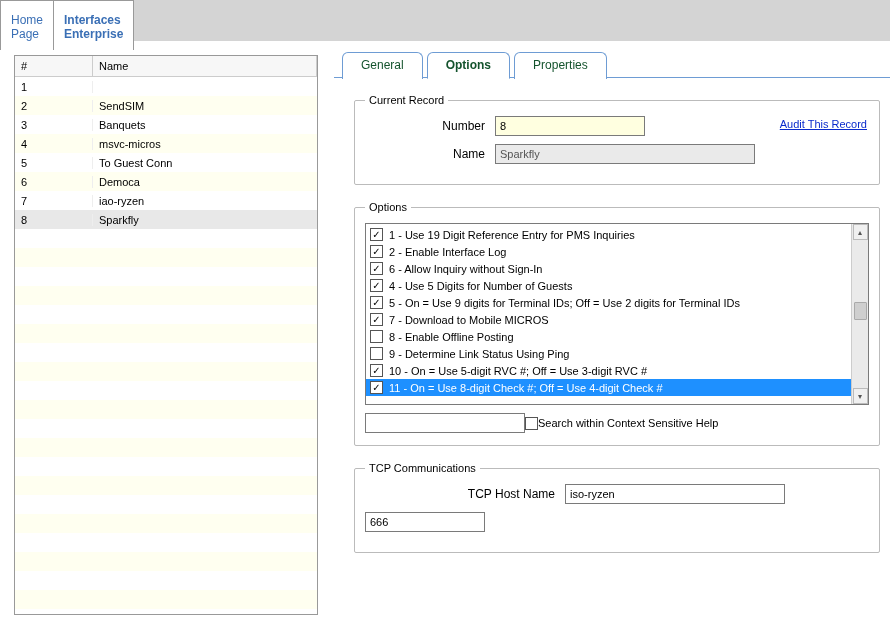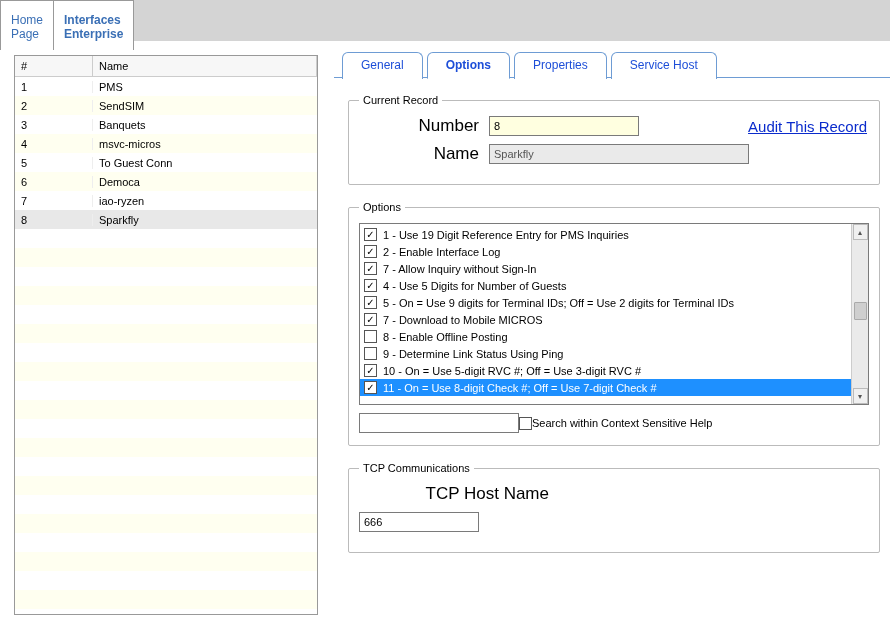--- a/index.html
+++ b/index.html
@@ -92,60 +92,60 @@
     z-index: 2;
     margin-left: 8px;
   }
   .tab {
     padding: 5px 18px 6px 18px;
     border: 1px solid #6e9cd4;
     border-bottom: none;
     border-top-left-radius: 6px;
     border-top-right-radius: 6px;
     background: #fff;
-    color: #1d4ed8;
+    color: #14532d;
     font-size: 12px;
     margin-right: 4px;
     cursor: pointer;
     position: relative;
     top: 1px;
   }
   .tab.active {
     font-weight: bold;
     border-bottom: 1px solid #fff;
   }
   .tab-sheet {
     border-top: 1px solid #6e9cd4;
     margin-top: 0;
     padding: 10px 4px 0 4px;
     position: relative;
     top: -1px;
   }
   fieldset {
     border: 1px solid #bbb;
     border-radius: 2px;
-    margin: 6px 6px 16px 10px;
+    margin: 6px 6px 16px 16px;
     padding: 10px 10px 12px 10px;
     position: relative;
   }
   legend {
     font-size: 11px;
     padding: 0 4px;
     color: #000;
   }
   .form-row {
     display: flex;
     align-items: center;
     margin-bottom: 8px;
   }
   .form-label {
     width: 130px;
     text-align: right;
     padding-right: 10px;
-    font-size: 17px;
+    font-size: 12px;
   }
   input[type=text] {
     font-family: inherit;
     font-size: 11px;
     height: 20px;
     padding: 1px 4px;
     border: 1px solid #7a7a7a;
     background: #fff;
   }
   input[readonly] {
@@ -158,21 +158,21 @@
   }
   .name-input {
     width: 260px;
   }
   .audit-link {
     position: absolute;
     right: 12px;
     top: 12px;
     color: #0a2bcc;
     text-decoration: underline;
-    font-size: 15px;
+    font-size: 11px;
     cursor: pointer;
   }
   .options-list-wrap {
     display: flex;
     border: 1px solid #7a7a7a;
     height: 182px;
     margin-bottom: 8px;
   }
   .options-list {
     flex: 1;
@@ -273,21 +273,20 @@
 
   <div class="left-panel">
     <div class="grid">
       <div class="grid-header">
         <div class="grid-header-cell gh-num">#</div>
         <div class="grid-header-cell gh-name">Name</div>
       </div>
       <div class="grid-body" id="grid-body">
           <div class="grid-row odd">
             <div class="gc-num">1</div>
-            <div class="gc-name">PMS</div>
           </div>
           <div class="grid-row even">
             <div class="gc-num">2</div>
             <div class="gc-name">SendSIM</div>
           </div>
           <div class="grid-row odd">
             <div class="gc-num">3</div>
             <div class="gc-name">Banquets</div>
           </div>
           <div class="grid-row even">
@@ -392,21 +391,20 @@
           </div>
         </div>
     </div>
   </div>
 
   <div class="right-panel">
     <div class="tabstrip">
       <div class="tab">General</div>
       <div class="tab active">Options</div>
       <div class="tab">Properties</div>
-      <div class="tab">Service Host</div>
     </div>
 
     <div class="tab-sheet">
 
       <fieldset>
         <legend>Current Record</legend>
         <a class="audit-link">Audit This Record</a>
         <div class="form-row">
           <div class="form-label">Number</div>
           <input type="text" class="number-input" value="8" style="">
@@ -424,21 +422,21 @@
               <div class="opt-row">
                 <span class="opt-chk">✓</span>
                 <span>1 - Use 19 Digit Reference Entry for PMS Inquiries</span>
               </div>
               <div class="opt-row">
                 <span class="opt-chk">✓</span>
                 <span>2 - Enable Interface Log</span>
               </div>
               <div class="opt-row">
                 <span class="opt-chk">✓</span>
-                <span>7 - Allow Inquiry without Sign-In</span>
+                <span>6 - Allow Inquiry without Sign-In</span>
               </div>
               <div class="opt-row">
                 <span class="opt-chk">✓</span>
                 <span>4 - Use 5 Digits for Number of Guests</span>
               </div>
               <div class="opt-row">
                 <span class="opt-chk">✓</span>
                 <span>5 - On = Use 9 digits for Terminal IDs; Off = Use 2 digits for Terminal IDs</span>
               </div>
               <div class="opt-row">
@@ -452,21 +450,21 @@
               <div class="opt-row">
                 <span class="opt-chk"></span>
                 <span>9 - Determine Link Status Using Ping</span>
               </div>
               <div class="opt-row">
                 <span class="opt-chk">✓</span>
                 <span>10 - On = Use 5-digit RVC #; Off = Use 3-digit RVC #</span>
               </div>
               <div class="opt-row selected">
                 <span class="opt-chk">✓</span>
-                <span>11 - On = Use 8-digit Check #; Off = Use 7-digit Check #</span>
+                <span>11 - On = Use 8-digit Check #; Off = Use 4-digit Check #</span>
               </div>
             </div>
           <div class="scrollbar">
             <div class="sb-btn">▴</div>
             <div class="sb-track-mid">
                 <div class="sb-thumb"></div>
               </div>
             <div class="sb-btn">▾</div>
           </div>
         </div>
@@ -474,20 +472,21 @@
           <input type="text" class="search-box" style="">
           <span class="csh-chk"></span>
           <span class="csh-label">Search within Context Sensitive Help</span>
         </div>
       </fieldset>
 
       <fieldset>
         <legend>TCP Communications</legend>
         <div class="form-row">
           <div class="form-label" style="width:200px">TCP Host Name</div>
+          <input type="text" class="tcp-input" value="iso-ryzen" style="">
         </div>
         <div class="form-row">
           <input type="text" class="port-input" value="666" style="">
         </div>
       </fieldset>
 
     </div>
   </div>
 
 </div>

